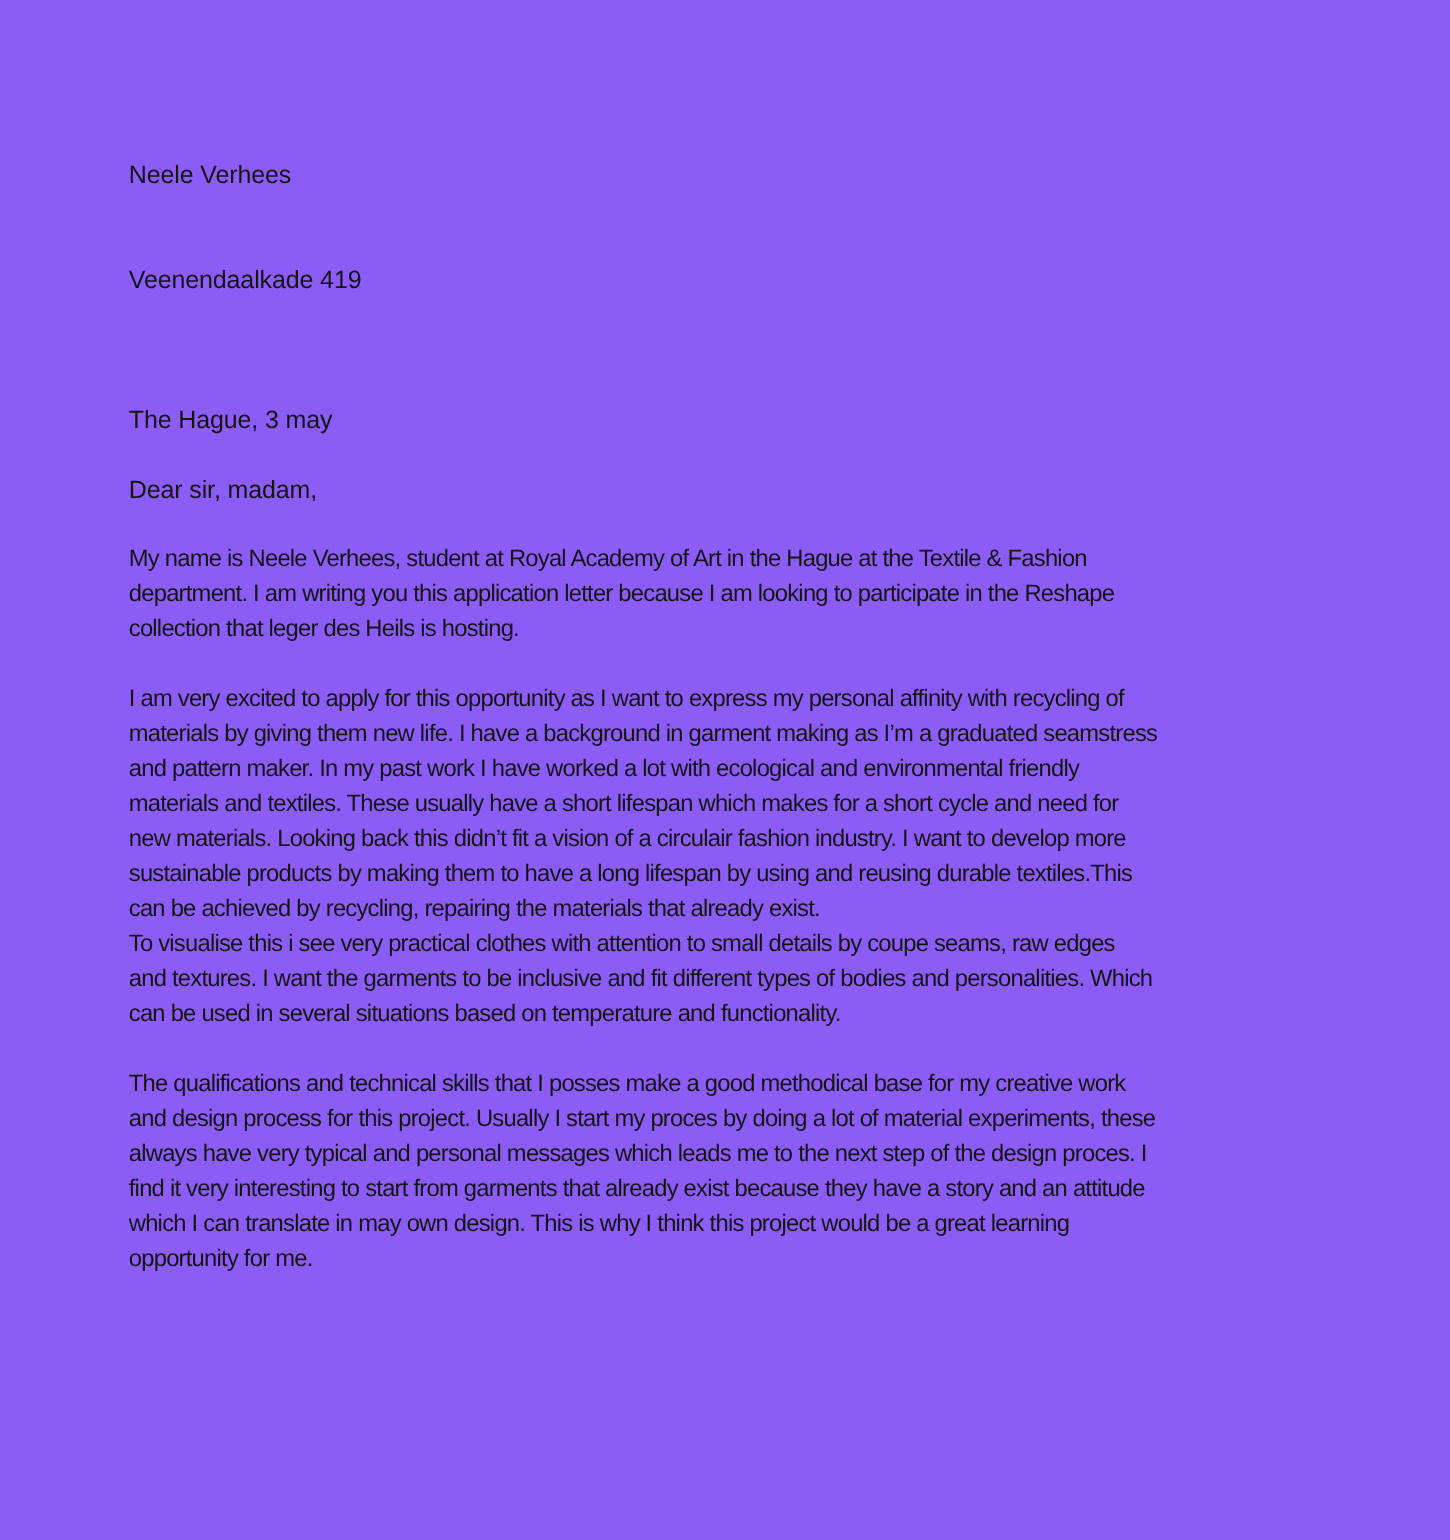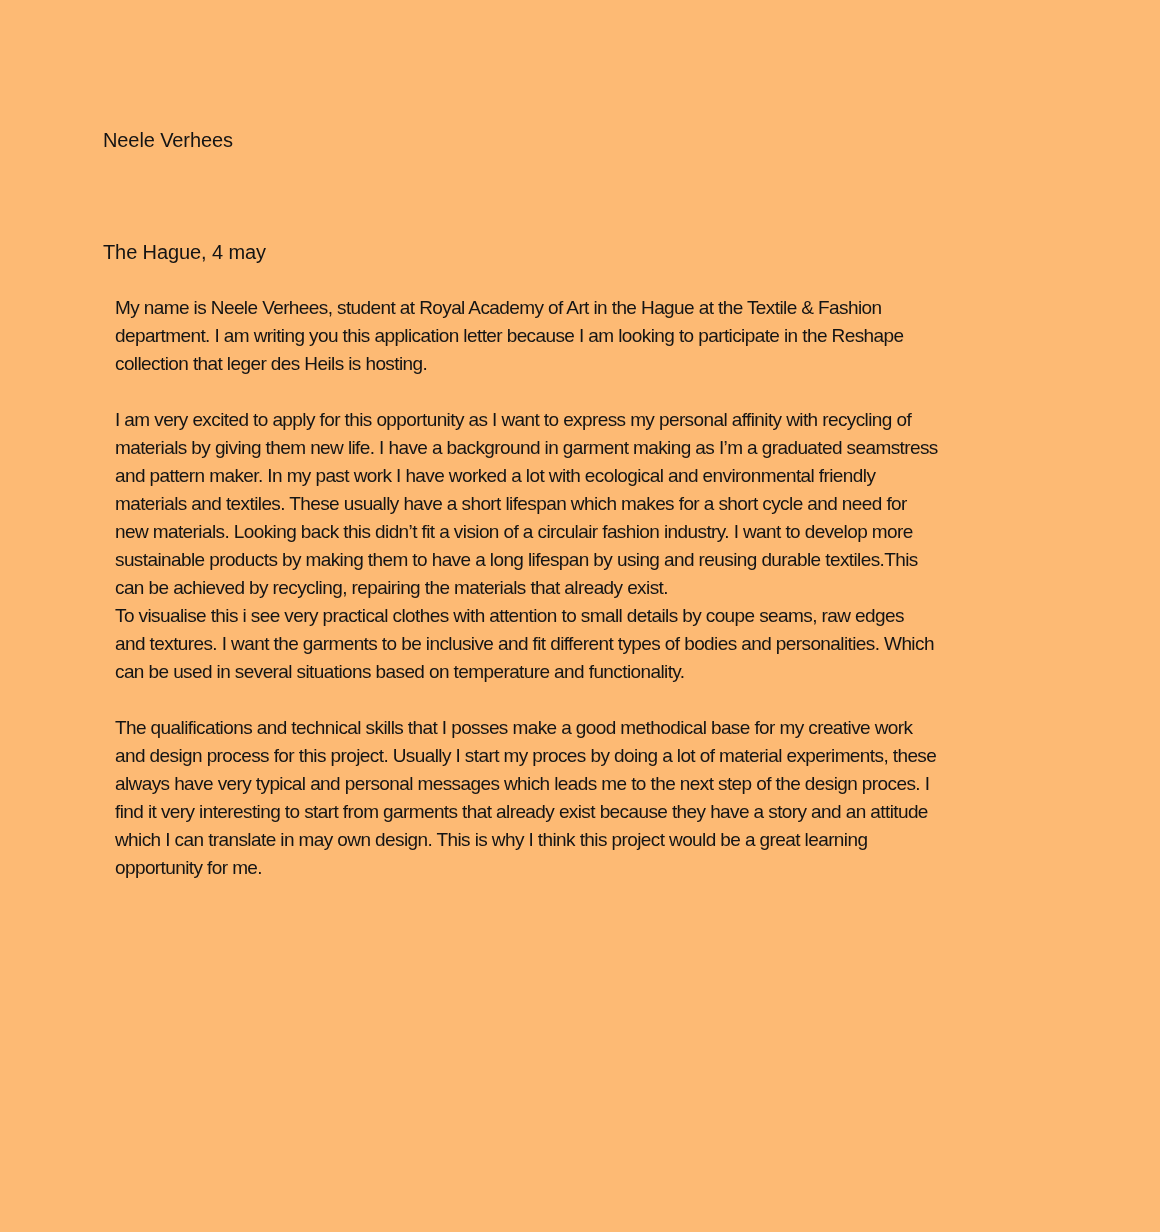--- a/index.html
+++ b/index.html
@@ -4,57 +4,59 @@
 <style>
   html, body {
     margin: 0;
     padding: 0;
     background: #ffffff;
   }
   .page {
     position: relative;
     width: 1160px;
     height: 1232px;
-    background: #fdba74;
+    background: #8b5cf6;
     box-sizing: border-box;
     padding: 70px 85px 0 103px;
     font-family: "Liberation Sans", sans-serif;
     color: #141414;
     overflow: hidden;
   }
   .block {
     margin: 0 0 28px 0;
     font-size: 20px;
     line-height: 28px;
     letter-spacing: -0.1px;
     white-space: pre;
   }
   .line {
     line-height: 28px;
   }
   .para {
-    margin: 0 0 28px 12px;
+    margin: 0 0 28px 0;
     font-size: 19px;
     line-height: 28px;
     letter-spacing: -0.6px;
     white-space: pre;
   }
 </style>
 </head>
 <body>
 
 <div class="page">
 
   <div class="block">
     <div class="line">Neele Verhees</div>
+    <div class="line">Veenendaalkade 419</div>
   </div>
 
 
-  <div class="block">The Hague, 4 may</div>
+  <div class="block">The Hague, 3 may</div>
 
+  <div class="block">Dear sir, madam,</div>
 
   <p class="para">My name is Neele Verhees, student at Royal Academy of Art in the Hague at the Textile &amp; Fashion
 department. I am writing you this application letter because I am looking to participate in the Reshape
 collection that leger des Heils is hosting.</p>
 
   <p class="para">I am very excited to apply for this opportunity as I want to express my personal affinity with recycling of
 materials by giving them new life. I have a background in garment making as I’m a graduated seamstress
 and pattern maker. In my past work I have worked a lot with ecological and environmental friendly
 materials and textiles. These usually have a short lifespan which makes for a short cycle and need for
 new materials. Looking back this didn’t fit a vision of a circulair fashion industry. I want to develop more

